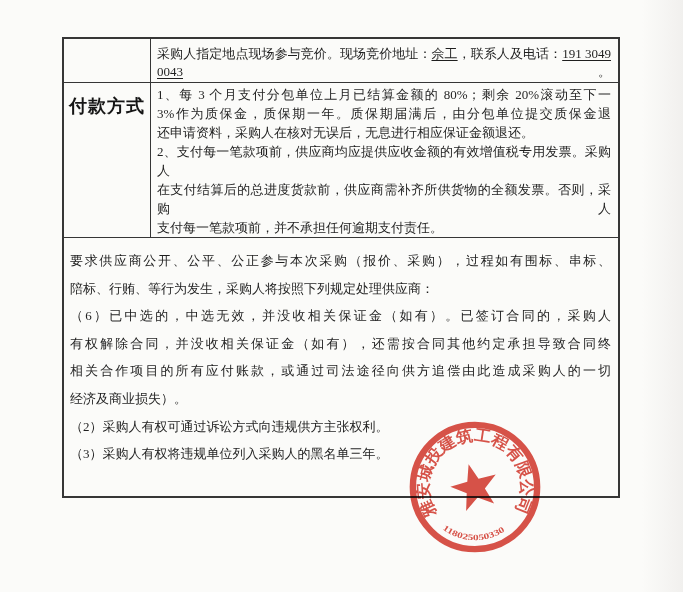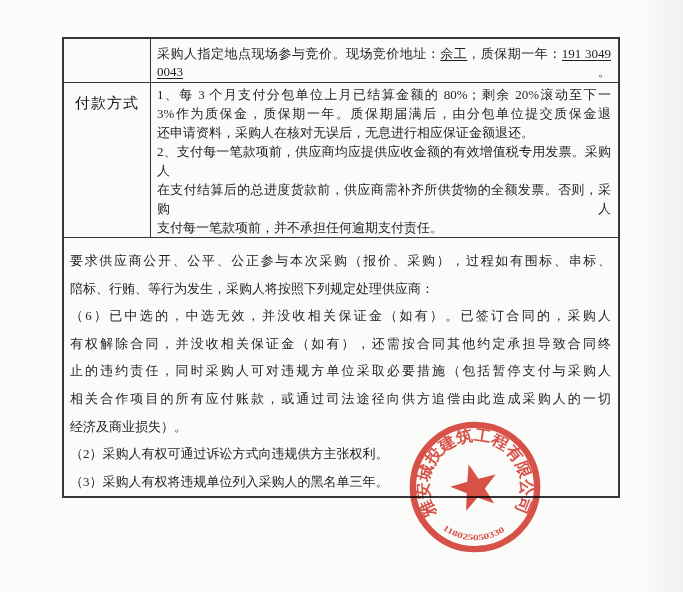--- a/index.html
+++ b/index.html
@@ -21,21 +21,21 @@
   }
   .trow{display:flex;box-sizing:border-box;border-bottom:1px solid #363636;}
   .trow:last-child{border-bottom:none;}
   .trow.r1{height:44px;}
   .trow.r2{height:155px;}
   .trow.r3{flex:1;}
   .lcell{
     width:87px;flex:0 0 87px;box-sizing:border-box;
     border-right:1px solid #363636;
     display:flex;align-items:center;justify-content:center;
-    font-weight:normal;font-size:15px;letter-spacing:1px;color:#161616;
+    font-weight:bold;font-size:18px;letter-spacing:1px;color:#161616;
   }
   .trow.r2 .lcell{align-items:flex-start;padding-top:11px;}
   .ccell{flex:1;box-sizing:border-box;padding:0 7px 0 6px;overflow:hidden;}
   .trow.r1 .ccell{padding-top:6px;}
   .trow.r2 .ccell{padding-top:2px;}
   .trow.r3 .ccell{padding-top:9px;}
   .line{font-size:13px;line-height:19px;white-space:normal;}
   .trow.r1 .line{font-size:13px;line-height:18px;}
   .trow.r3 .line{line-height:27.6px;}
   .line.j{text-align:justify;text-align-last:justify;}
@@ -49,21 +49,21 @@
 </head>
 <body>
 
 <div class="page">
 
   <div class="doc-table">
 
     <div class="trow r1">
       <div class="lcell"></div>
       <div class="ccell">
-        <div class="line j"><span>采购人指定地点现场参与竞价。现场竞价地址：</span><span class="u">佘工</span><span>，质保期一年：</span><span class="u">191 3049 0043</span><span>。</span></div>
+        <div class="line j"><span>采购人指定地点现场参与竞价。现场竞价地址：</span><span class="u">佘工</span><span>，联系人及电话：</span><span class="u">191 3049 0043</span><span>。</span></div>
       </div>
     </div>
 
     <div class="trow r2">
       <div class="lcell">付款方式</div>
       <div class="ccell">
         <div class="line j">1、每 3 个月支付分包单位上月已结算金额的 80%；剩余 20%滚动至下一</div>
         <div class="line j">3%作为质保金，质保期一年。质保期届满后，由分包单位提交质保金退</div>
         <div class="line">还申请资料，采购人在核对无误后，无息进行相应保证金额退还。</div>
         <div class="line j">2、支付每一笔款项前，供应商均应提供应收金额的有效增值税专用发票。采购人</div>
@@ -71,21 +71,20 @@
         <div class="line">支付每一笔款项前，并不承担任何逾期支付责任。</div>
       </div>
     </div>
 
     <div class="trow r3">
       <div class="ccell">
         <div class="line j">要求供应商公开、公平、公正参与本次采购（报价、采购），过程如有围标、串标、</div>
         <div class="line">陪标、行贿、等行为发生，采购人将按照下列规定处理供应商：</div>
         <div class="line j">（6）已中选的，中选无效，并没收相关保证金（如有）。已签订合同的，采购人</div>
         <div class="line j">有权解除合同，并没收相关保证金（如有），还需按合同其他约定承担导致合同终</div>
-        <div class="line j">止的违约责任，同时采购人可对违规方单位采取必要措施（包括暂停支付与采购人</div>
         <div class="line j">相关合作项目的所有应付账款，或通过司法途径向供方追偿由此造成采购人的一切</div>
         <div class="line">经济及商业损失）。</div>
         <div class="line">（2）采购人有权可通过诉讼方式向违规供方主张权利。</div>
         <div class="line">（3）采购人有权将违规单位列入采购人的黑名单三年。</div>
       </div>
     </div>
 
   </div>
 
   <div class="seal">

